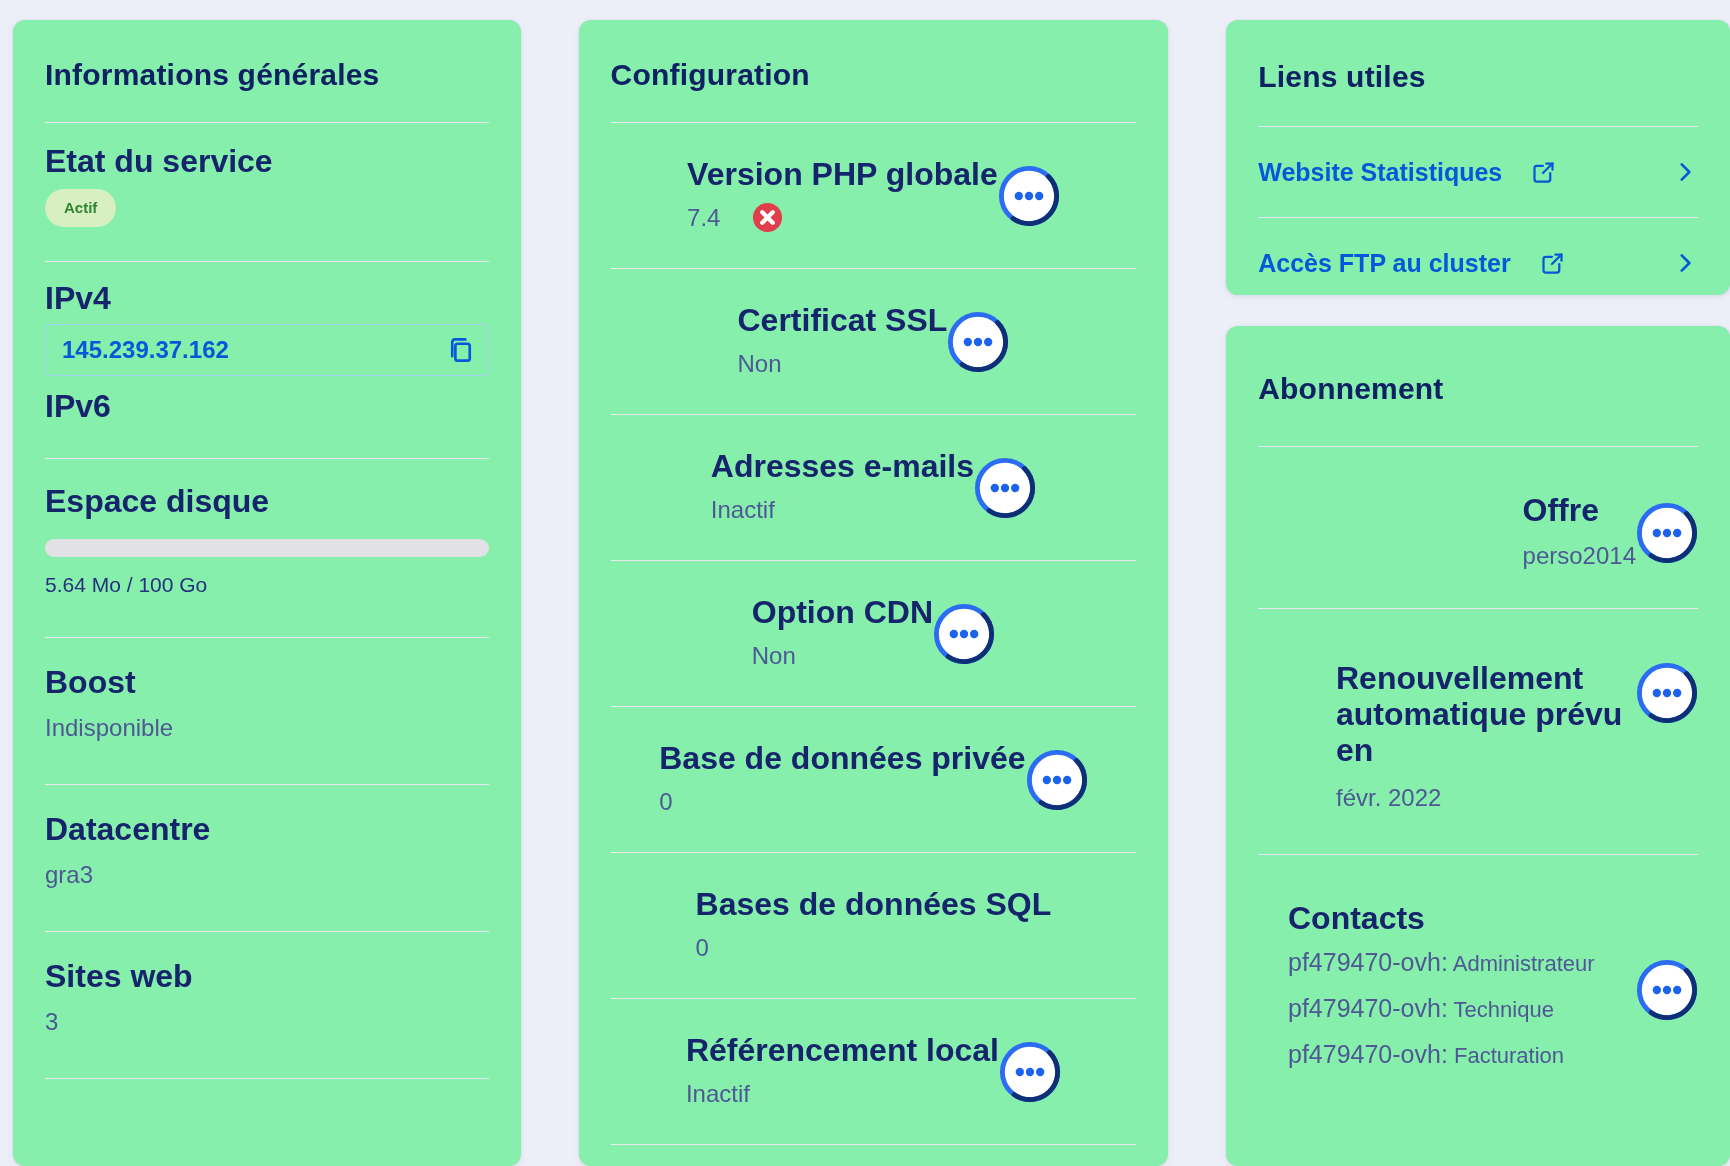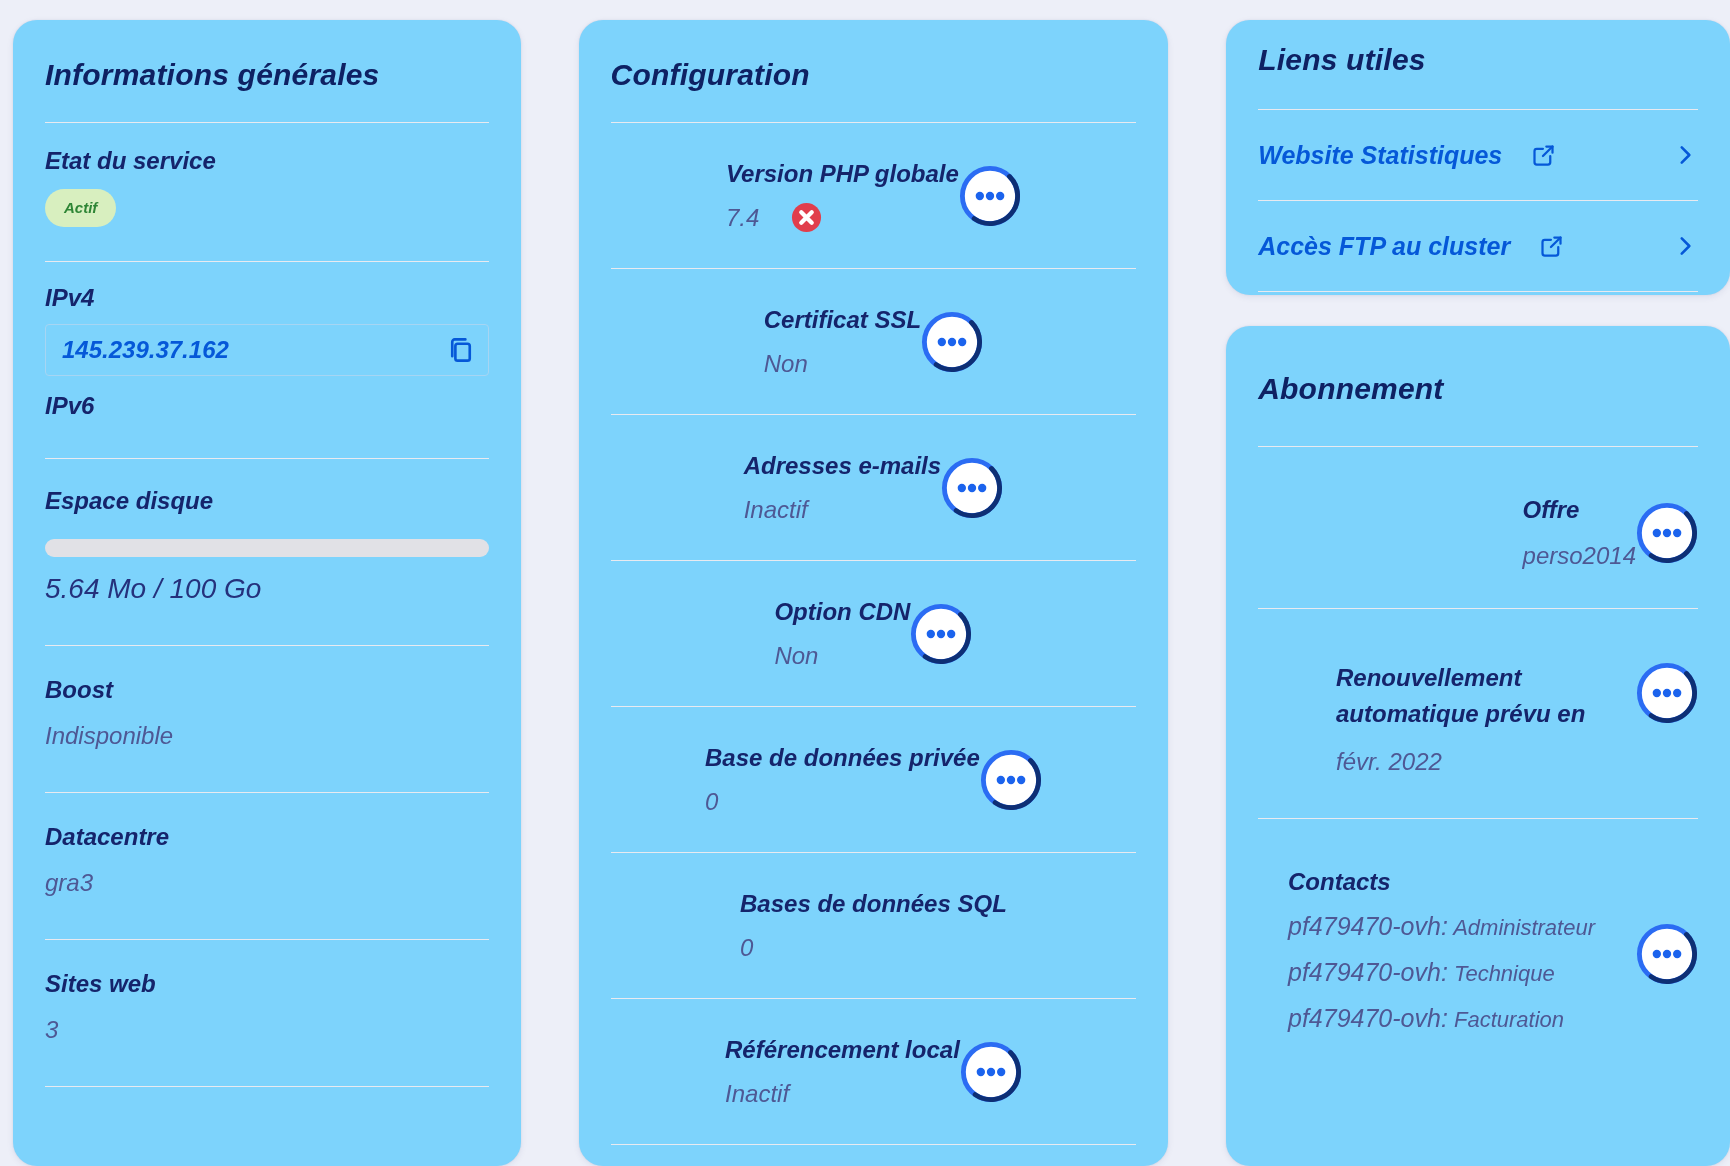--- a/index.html
+++ b/index.html
@@ -5,51 +5,50 @@
   * { box-sizing: border-box; }
   body { margin: 0; font-family: "Liberation Sans", sans-serif; }
   .page {
     width: 1730px; height: 1166px; background: #edeff8;
     display: flex; gap: 58px; padding: 20px 0 0 13px; overflow: hidden;
   }
   .col { display: flex; flex-direction: column; }
   .col1 { width: 532px; } .col2 { width: 618px; }
   .col3 { width: 528px; gap: 31px; }
   .card {
-    background: #7dd3fc; border-radius: 24px; padding: 0 32px;
+    background: #86efac; border-radius: 12px; padding: 0 32px;
     box-shadow: 0 2px 7px rgba(25,40,100,.08), 0 0 2px rgba(25,40,100,.10);
-    font-style: italic;
   }
   .grow { height: 1200px; }
   .card-title {
     margin: 0; padding: 38px 0 30px; font-size: 30px; font-weight: 700;
     color: #0e2163; letter-spacing: .2px; border-bottom: 1px solid #e9eaf0;
   }
-  .row-label { font-size: 24px; font-weight: 700; color: #15246b; line-height: 32px; }
+  .row-label { font-size: 32px; font-weight: 700; color: #15246b; line-height: 32px; }
   .row-value { font-size: 24px; color: #4e5894; line-height: 32px; }
   .section { border-bottom: 1px solid #e9eaf0; }
 
   
   .sec-state { padding: 22px 0 34px; }
   .badge {
     display: inline-block; margin-top: 12px; background: #d8efbf; color: #2e8535;
     font-weight: 700; font-size: 15px; line-height: 38px; padding: 0 19px; border-radius: 20px;
   }
   .sec-ip { padding: 20px 0 36px; }
   .mt14 { margin-top: 14px; }
   .ip-box {
     margin-top: 10px; height: 52px; border: 1px solid #a6d5f3; border-radius: 4px;
     display: flex; align-items: center; justify-content: space-between; padding: 0 8px 0 16px;
   }
   .ip-value { color: #0558d8; font-weight: 700; font-size: 24px; }
   .icon-btn { background: none; border: 0; padding: 4px; cursor: pointer; display: flex; align-items: center; }
   .sec-disk { padding: 26px 0 40px; }
   .disk-bar { margin-top: 22px; height: 18px; border-radius: 9px; background: #e1e1e6; overflow: hidden; }
   .disk-fill { height: 100%; background: #2b6cf3; border-radius: 9px; width: 0; }
-  .disk-caption { margin-top: 16px; font-size: 28px; color: #25317c; }
+  .disk-caption { margin-top: 16px; font-size: 21px; color: #25317c; }
   .sec-kv { padding: 28px 0 40px; }
   .sec-kv .row-value { margin-top: 14px; }
 
   
   .cfg-row {
     display: flex; justify-content: center; align-items: center;
     height: 146px; border-bottom: 1px solid #e9eaf0;
   }
   .cfg-value-row { display: flex; align-items: center; gap: 32px; margin-top: 12px; }
   .menu-btn { background: none; border: 0; padding: 0; cursor: pointer; display: flex; }
@@ -256,21 +255,21 @@
               <circle cx="42.5" cy="32" r="4.3" fill="#1b63ed"></circle>
             </svg>
           </button>
         </div>
 
     </section>
   </div>
 
   <div class="col col3">
     <section class="card links-card">
-      <h2 class="card-title" style="padding:23px 0 32px">Liens utiles</h2>
+      <h2 class="card-title" style="padding:40px 0 32px">Liens utiles</h2>
 
         <div class="link-row">
           <a class="link-a">
             <span>Website Statistiques</span>
             <svg width="27" height="27" viewBox="0 0 24 24" fill="none" stroke="#0558d8" stroke-width="2" stroke-linecap="round" stroke-linejoin="round">
               <path d="M18 12.5V18a2 2 0 0 1-2 2H6a2 2 0 0 1-2-2V8a2 2 0 0 1 2-2h5.5"></path>
               <path d="M14.5 4H20v5.5"></path>
               <path d="M20 4l-8.5 8.5"></path>
             </svg>
           </a>

